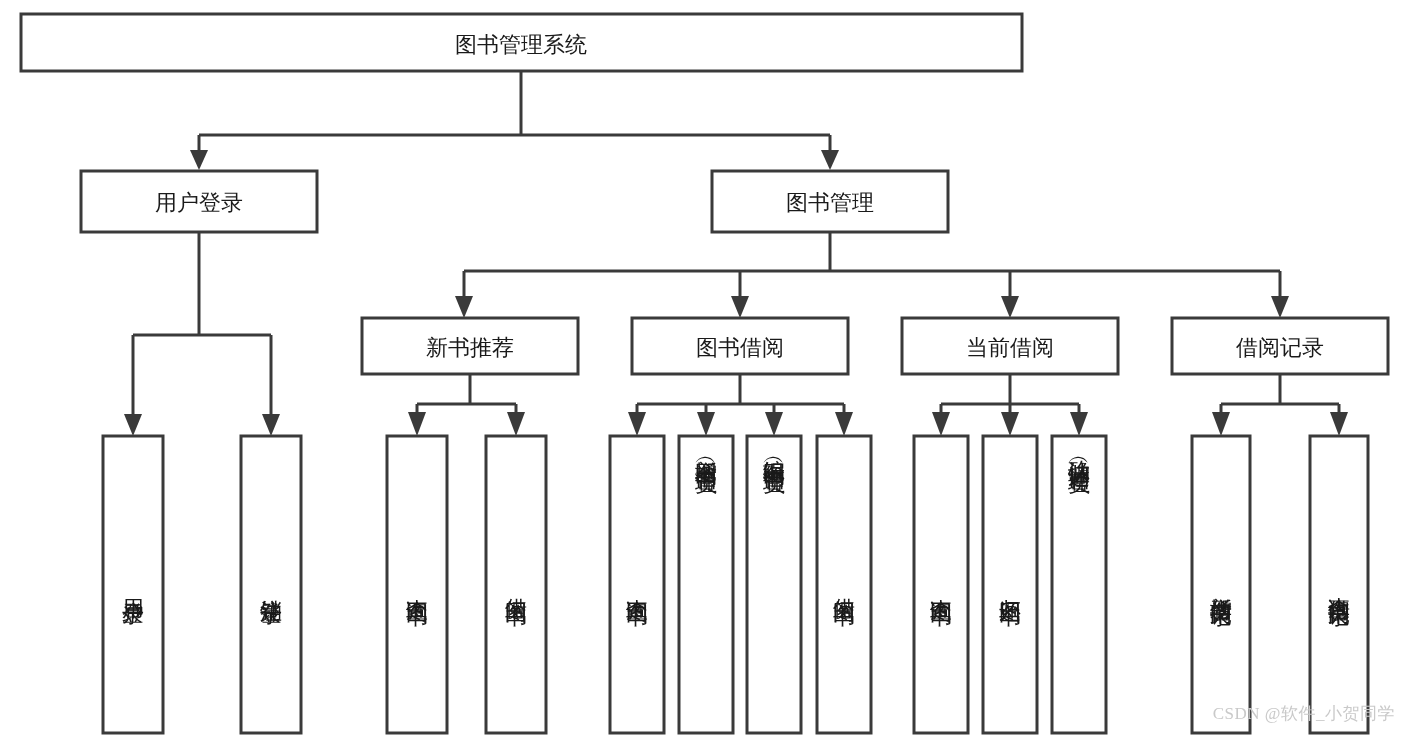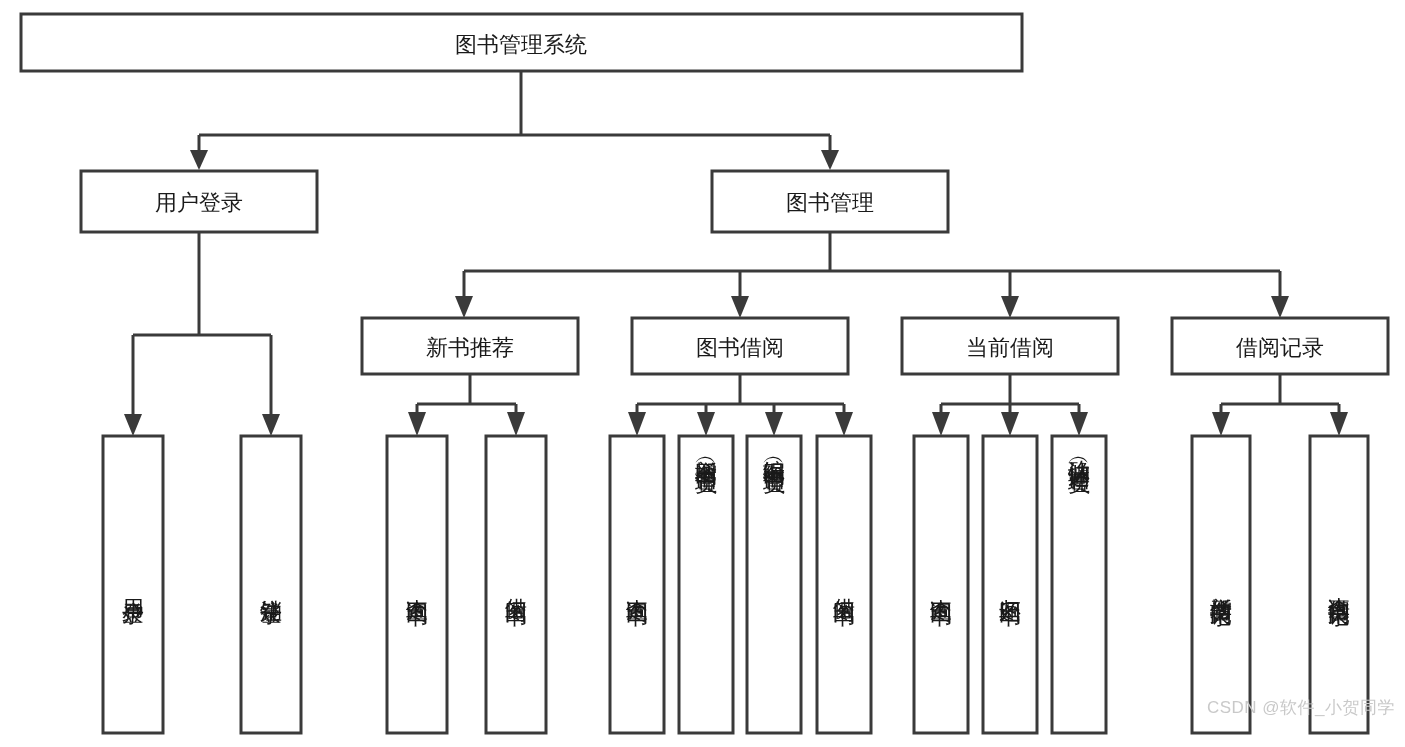--- a/index.html
+++ b/index.html
@@ -67,22 +67,22 @@
     font-size: 22px;
     line-height: 1.18;
     color: #1a1a1a;
     letter-spacing: 2px;
     white-space: nowrap;
     text-align: center;
   }
   .watermark {
     position: absolute;
     right: 10px;
-    bottom: 12px;
-    font-family: Liberation Sans, sans-serif;
+    bottom: 6px;
+    font-family: Liberation Serif, serif;
     font-size: 17px;
     color: #c9c9c9;
     letter-spacing: 0.5px;
     white-space: nowrap;
     user-select: none;
   }
 </style>
 </head>
 <body>
 

